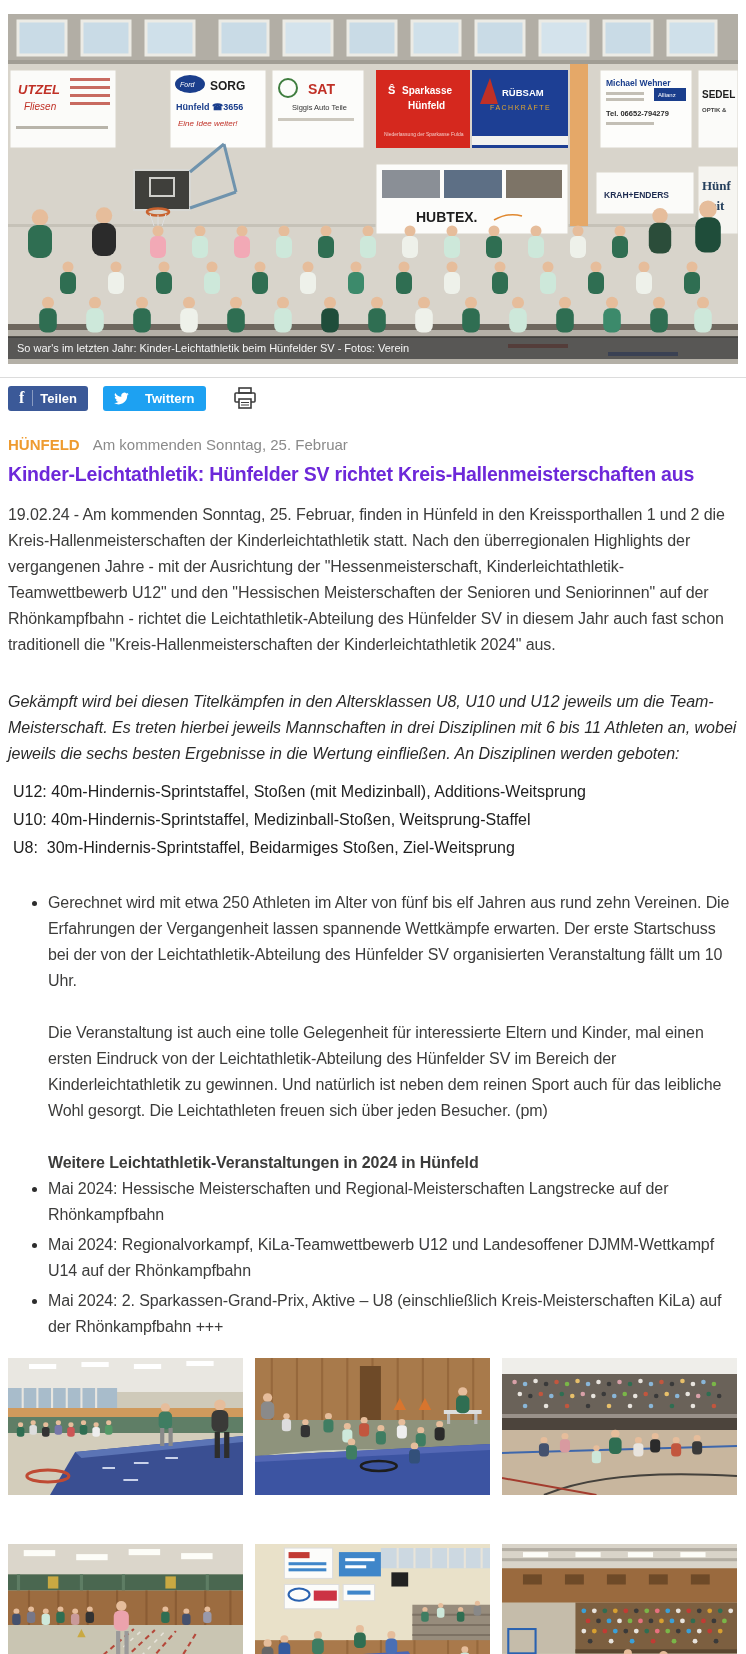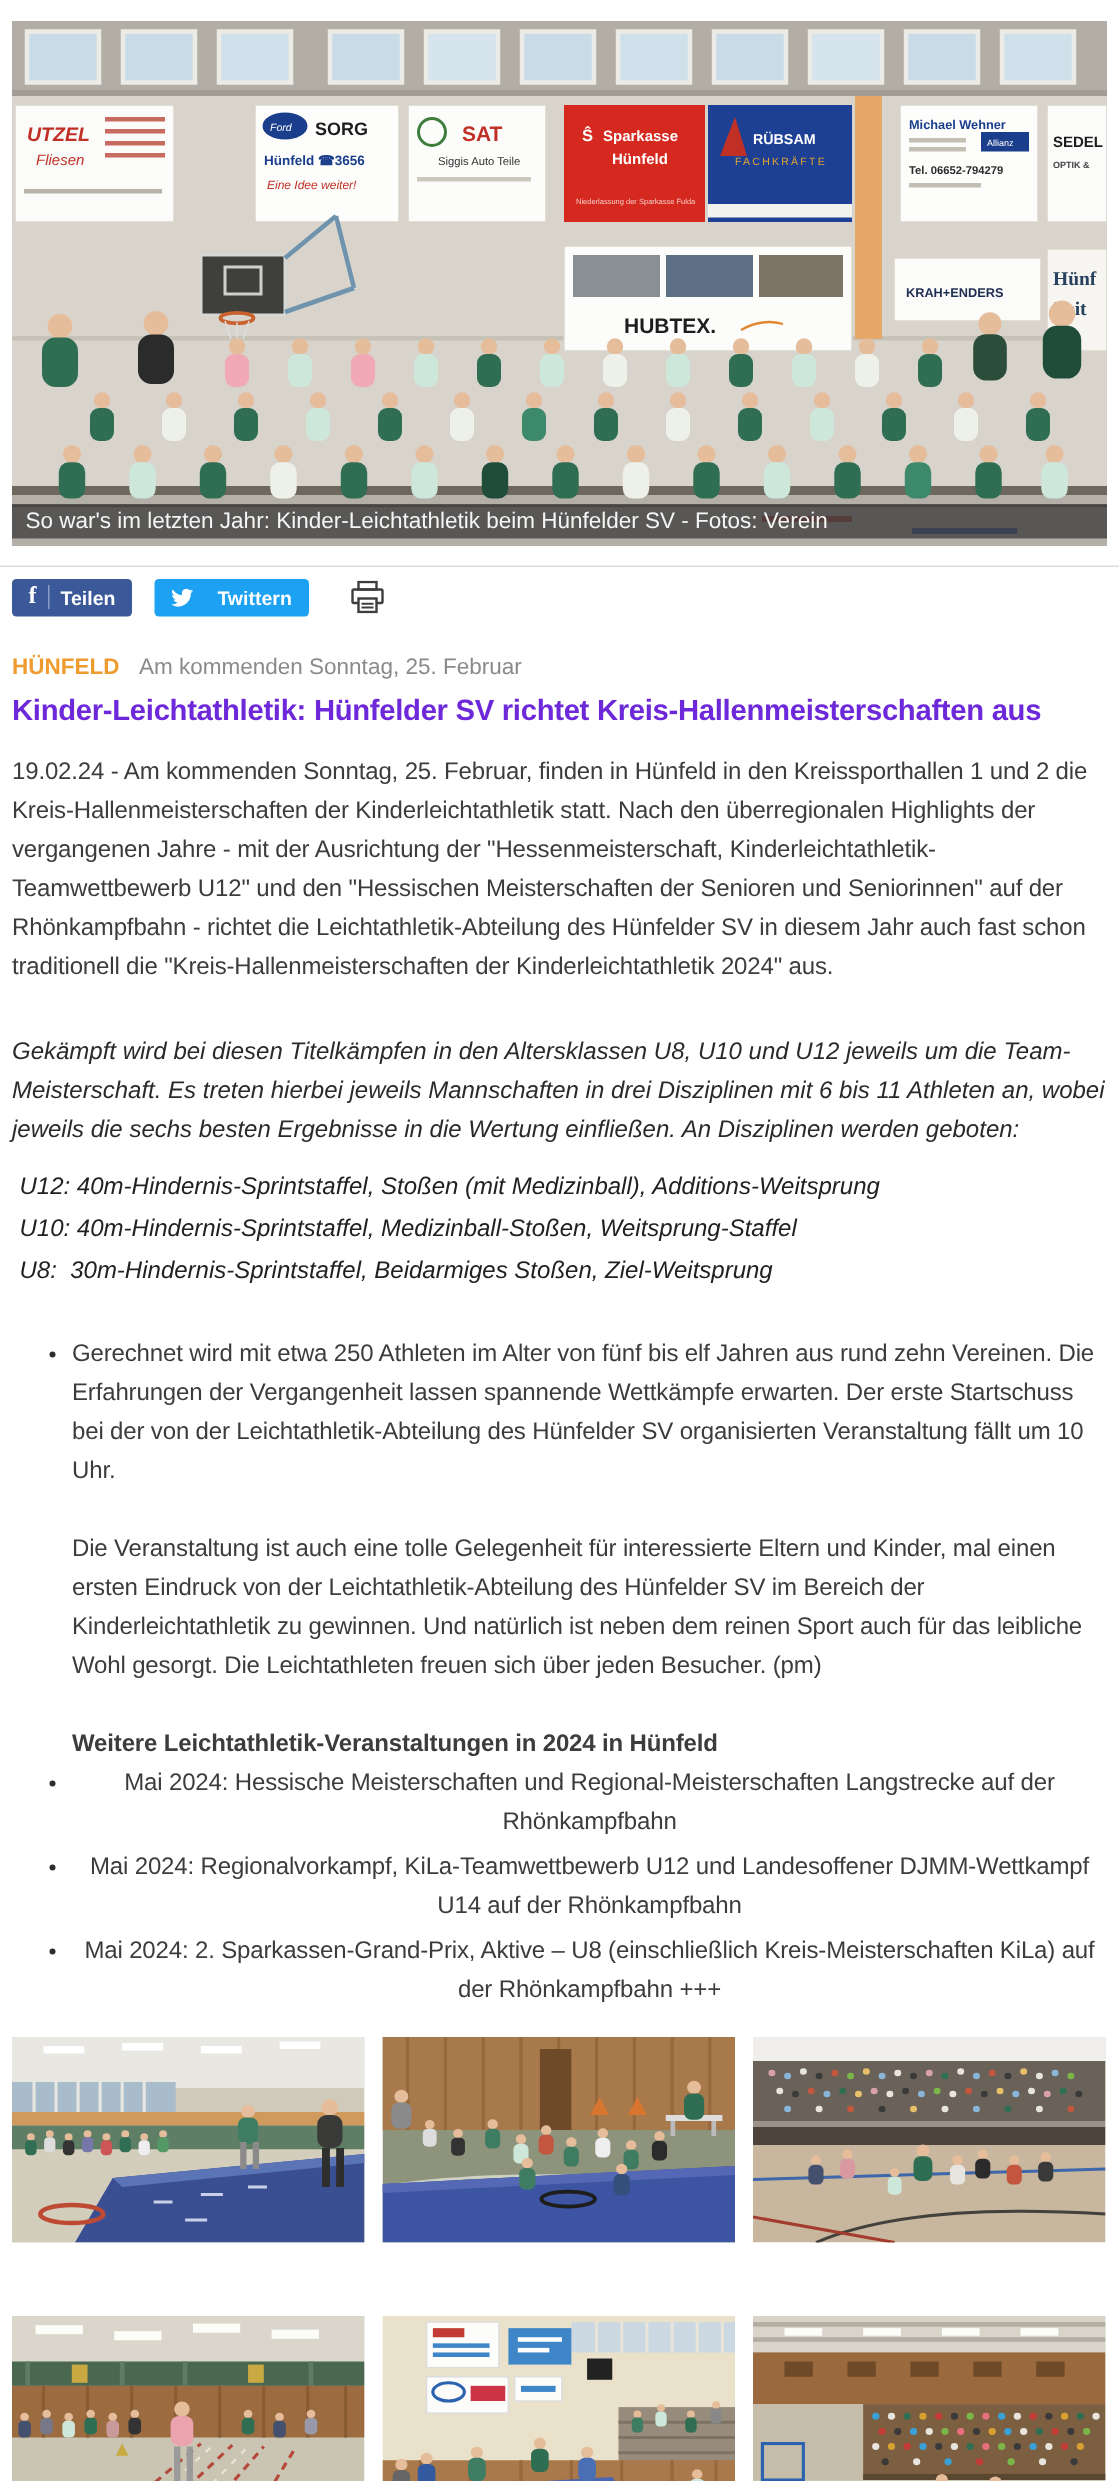--- a/index.html
+++ b/index.html
@@ -1,41 +1,41 @@
 <!DOCTYPE html>
 <html lang="de"><head>
 <meta charset="utf-8">
 <style>
   html,body{margin:0;padding:0;background:#fff;}
   body{width:746px;font-family:"Liberation Sans",sans-serif;color:#3c3c3b;}
   .page{padding:14px 8px 0;}
   .hero{position:relative;margin:0;width:730px;height:350px;}
   .hero svg{display:block;}
-  .hero-caption{position:absolute;left:0;right:0;bottom:5px;background:rgba(62,62,62,.78);color:#f5f5f5;font-size:15px;line-height:22px;padding:0 9px;white-space:nowrap;overflow:hidden;}
+  .hero-caption{position:absolute;left:0;right:0;bottom:5px;background:rgba(62,62,62,.78);color:#f5f5f5;font-size:11px;line-height:22px;padding:0 9px;white-space:nowrap;overflow:hidden;}
   .divider{border:none;border-top:1px solid #dcdcdc;margin:13px 0 0 -8px;width:746px;}
   .share-row{display:flex;align-items:center;margin-top:7px;height:26px;}
   .btn{display:inline-flex;align-items:center;gap:7px;border:none;color:#fff;font-family:inherit;font-size:13px;font-weight:bold;height:25px;padding:0 11px;border-radius:3px;cursor:pointer;}
   .fb{background:#3b5998;}
   .fb .fic{font-family:"Liberation Serif",serif;font-weight:bold;font-size:16px;line-height:1;padding-right:8px;border-right:1px solid rgba(255,255,255,.4);}
   .tw{background:#1da1f2;margin-left:15px;gap:16px;}
   .printbtn{background:none;border:none;margin-left:27px;padding:0;cursor:pointer;height:22px;}
   .meta{margin-top:25px;font-size:15px;}
   .loc{color:#ee9b2f;font-weight:bold;margin-right:13px;}
   .kicker{color:#8a8a8a;}
   h1{font-size:19.5px;line-height:1.35;color:#6d28d9;margin:8px 0 0;letter-spacing:-0.2px;font-weight:bold;}
   p{margin:0;}
   .lead{margin-top:15px;font-size:16px;line-height:26px;letter-spacing:-0.1px;}
   .intro{margin-top:31px;font-size:16px;line-height:26px;font-style:italic;color:#2a2a2a;}
-  .disc{font-style:italic;font-size:16px;line-height:28px;white-space:pre-wrap;padding-left:5px;color:#212121;}
+  .disc{font-size:16px;line-height:28px;white-space:pre-wrap;padding-left:5px;color:#212121;}
   .disc-block{margin-top:11px;}
   ul{margin:0;padding-left:40px;}
   .info-list{margin-top:28px;}
   .info-list li p{margin:0 0 26px;font-size:16px;line-height:26px;letter-spacing:-0.1px;}
   .info-list li p.events-heading{font-weight:bold;margin-bottom:0;}
-  .events{margin-top:0;text-align:center;}
+  .events{margin-top:0;}
   .events li{font-size:16px;line-height:26px;margin-bottom:4px;letter-spacing:-0.1px;}
   li::marker{color:#2d2d2d;}
   .gallery-row{display:flex;gap:12px;margin-top:18px;}
   .gallery-row.second{margin-top:49px;}
   .photo{display:block;}
 </style>
 </head>
 <body>
 
 <div class="page">

